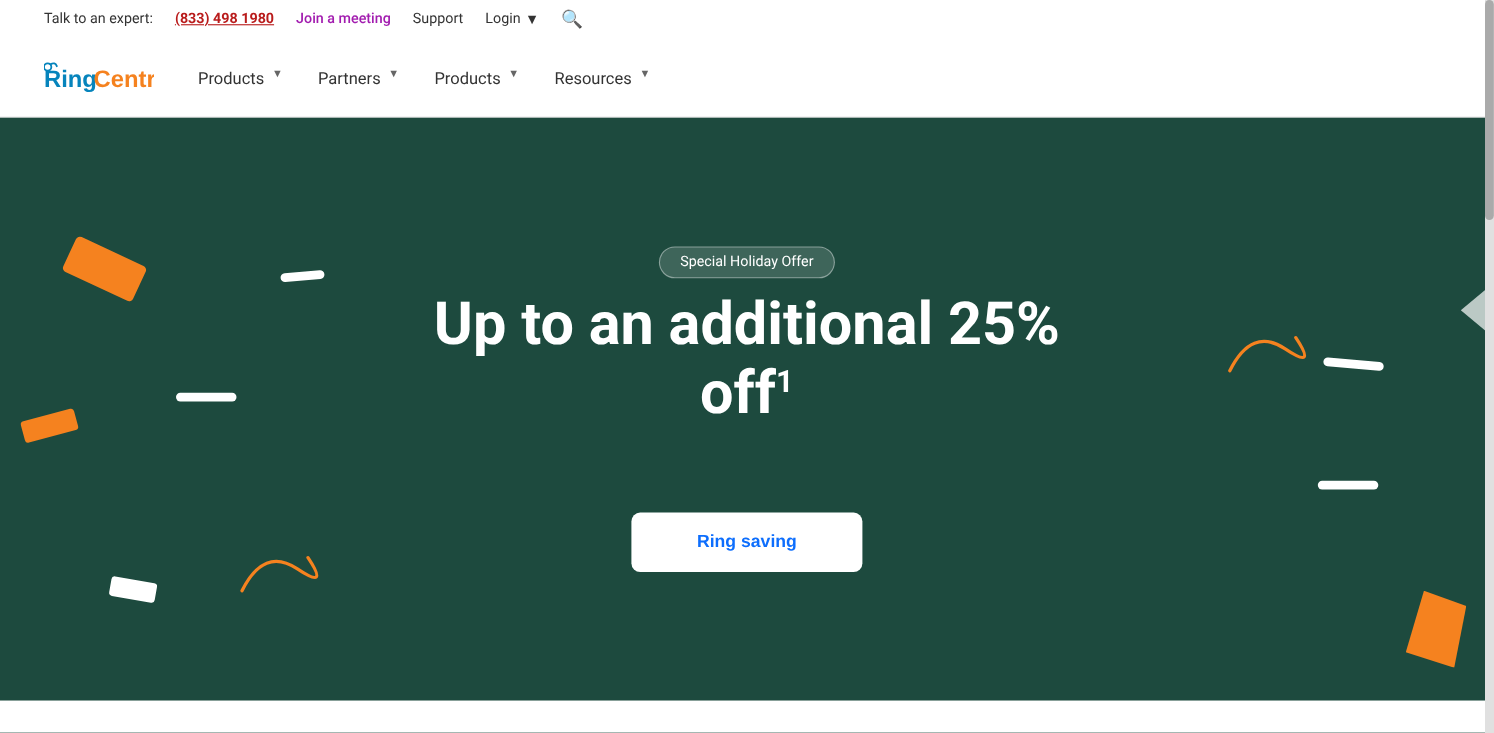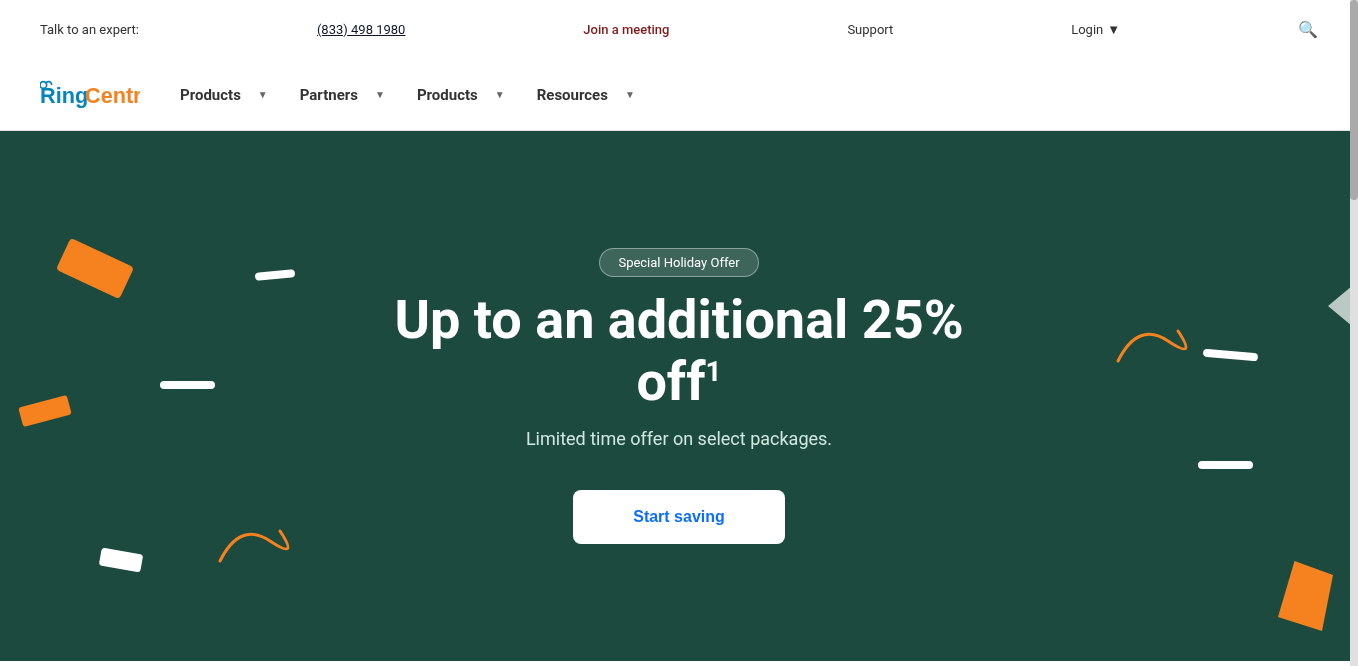--- a/index.html
+++ b/index.html
@@ -2,30 +2,30 @@
 <html><head>
   <meta charset="utf-8">
   <style>
     * { margin: 0; padding: 0; box-sizing: border-box; }
     body { font-family: -apple-system, BlinkMacSystemFont, 'Segoe UI', Roboto, sans-serif; overflow-x: hidden; }
 
     
     .top-bar {
       display: flex;
       align-items: center;
-      justify-content: space-between;
-      padding: 20px 40px;
+      justify-content: flex-start;
+      padding: 8px 40px;
       font-size: 13px;
       color: #333;
       gap: 20px;
       background: #fff;
     }
     .top-bar .expert-text { color: #333; }
-    .top-bar .phone { color: #0f172a; text-decoration: underline; font-weight: 400; cursor: pointer; }
-    .top-bar .join-meeting { color: #7f1d1d; text-decoration: none; font-weight: 500; cursor: pointer; }
+    .top-bar .phone { color: #b91c1c; text-decoration: underline; font-weight: 700; cursor: pointer; }
+    .top-bar .join-meeting { color: #a21caf; text-decoration: none; font-weight: 500; cursor: pointer; }
     .top-bar .support { color: #333; cursor: pointer; }
     .top-bar .login { color: #333; cursor: pointer; display: flex; align-items: center; gap: 4px; }
     .top-bar .search-icon { cursor: pointer; font-size: 16px; color: #333; }
 
     
     .main-nav {
       display: flex;
       align-items: center;
       padding: 0 40px;
       background: #fff;
@@ -45,24 +45,24 @@
       display: flex;
       align-items: center;
       gap: 32px;
       flex: 1;
     }
     .nav-item {
       font-size: 15px;
       color: #333;
       cursor: pointer;
       display: flex;
-      align-items: center;
-      gap: 17px;
+      align-items: flex-start;
+      gap: 7px;
       white-space: nowrap;
-      font-weight: 700;
+      font-weight: 400;
       padding: 26px 0;
     }
     .nav-item .chevron {
       font-size: 10px;
       color: #666;
     }
     .view-demo-btn {
       background: #0d6efd;
       color: #fff;
       border: none;
@@ -312,22 +312,22 @@
   <div class="confetti-shape shape-orange-br"></div>
 
   <div class="hero-content">
     <div class="holiday-badge">Special Holiday Offer</div>
 
     <h1 class="hero-title">
       <span>Up to an additional 25% off</span><sup>1</sup>
     </h1>
 
     <p class="hero-subtitle">
-      <span>Limited time offer on select packages.</span><br>
+      <br>
     </p>
 
-    <button class="start-saving-btn">Start saving</button>
+    <button class="start-saving-btn">Ring saving</button>
   </div>
 </section>
 
 <div class="scrollbar">
   <div class="scrollbar-thumb"></div>
 </div>
 
 </body></html>

